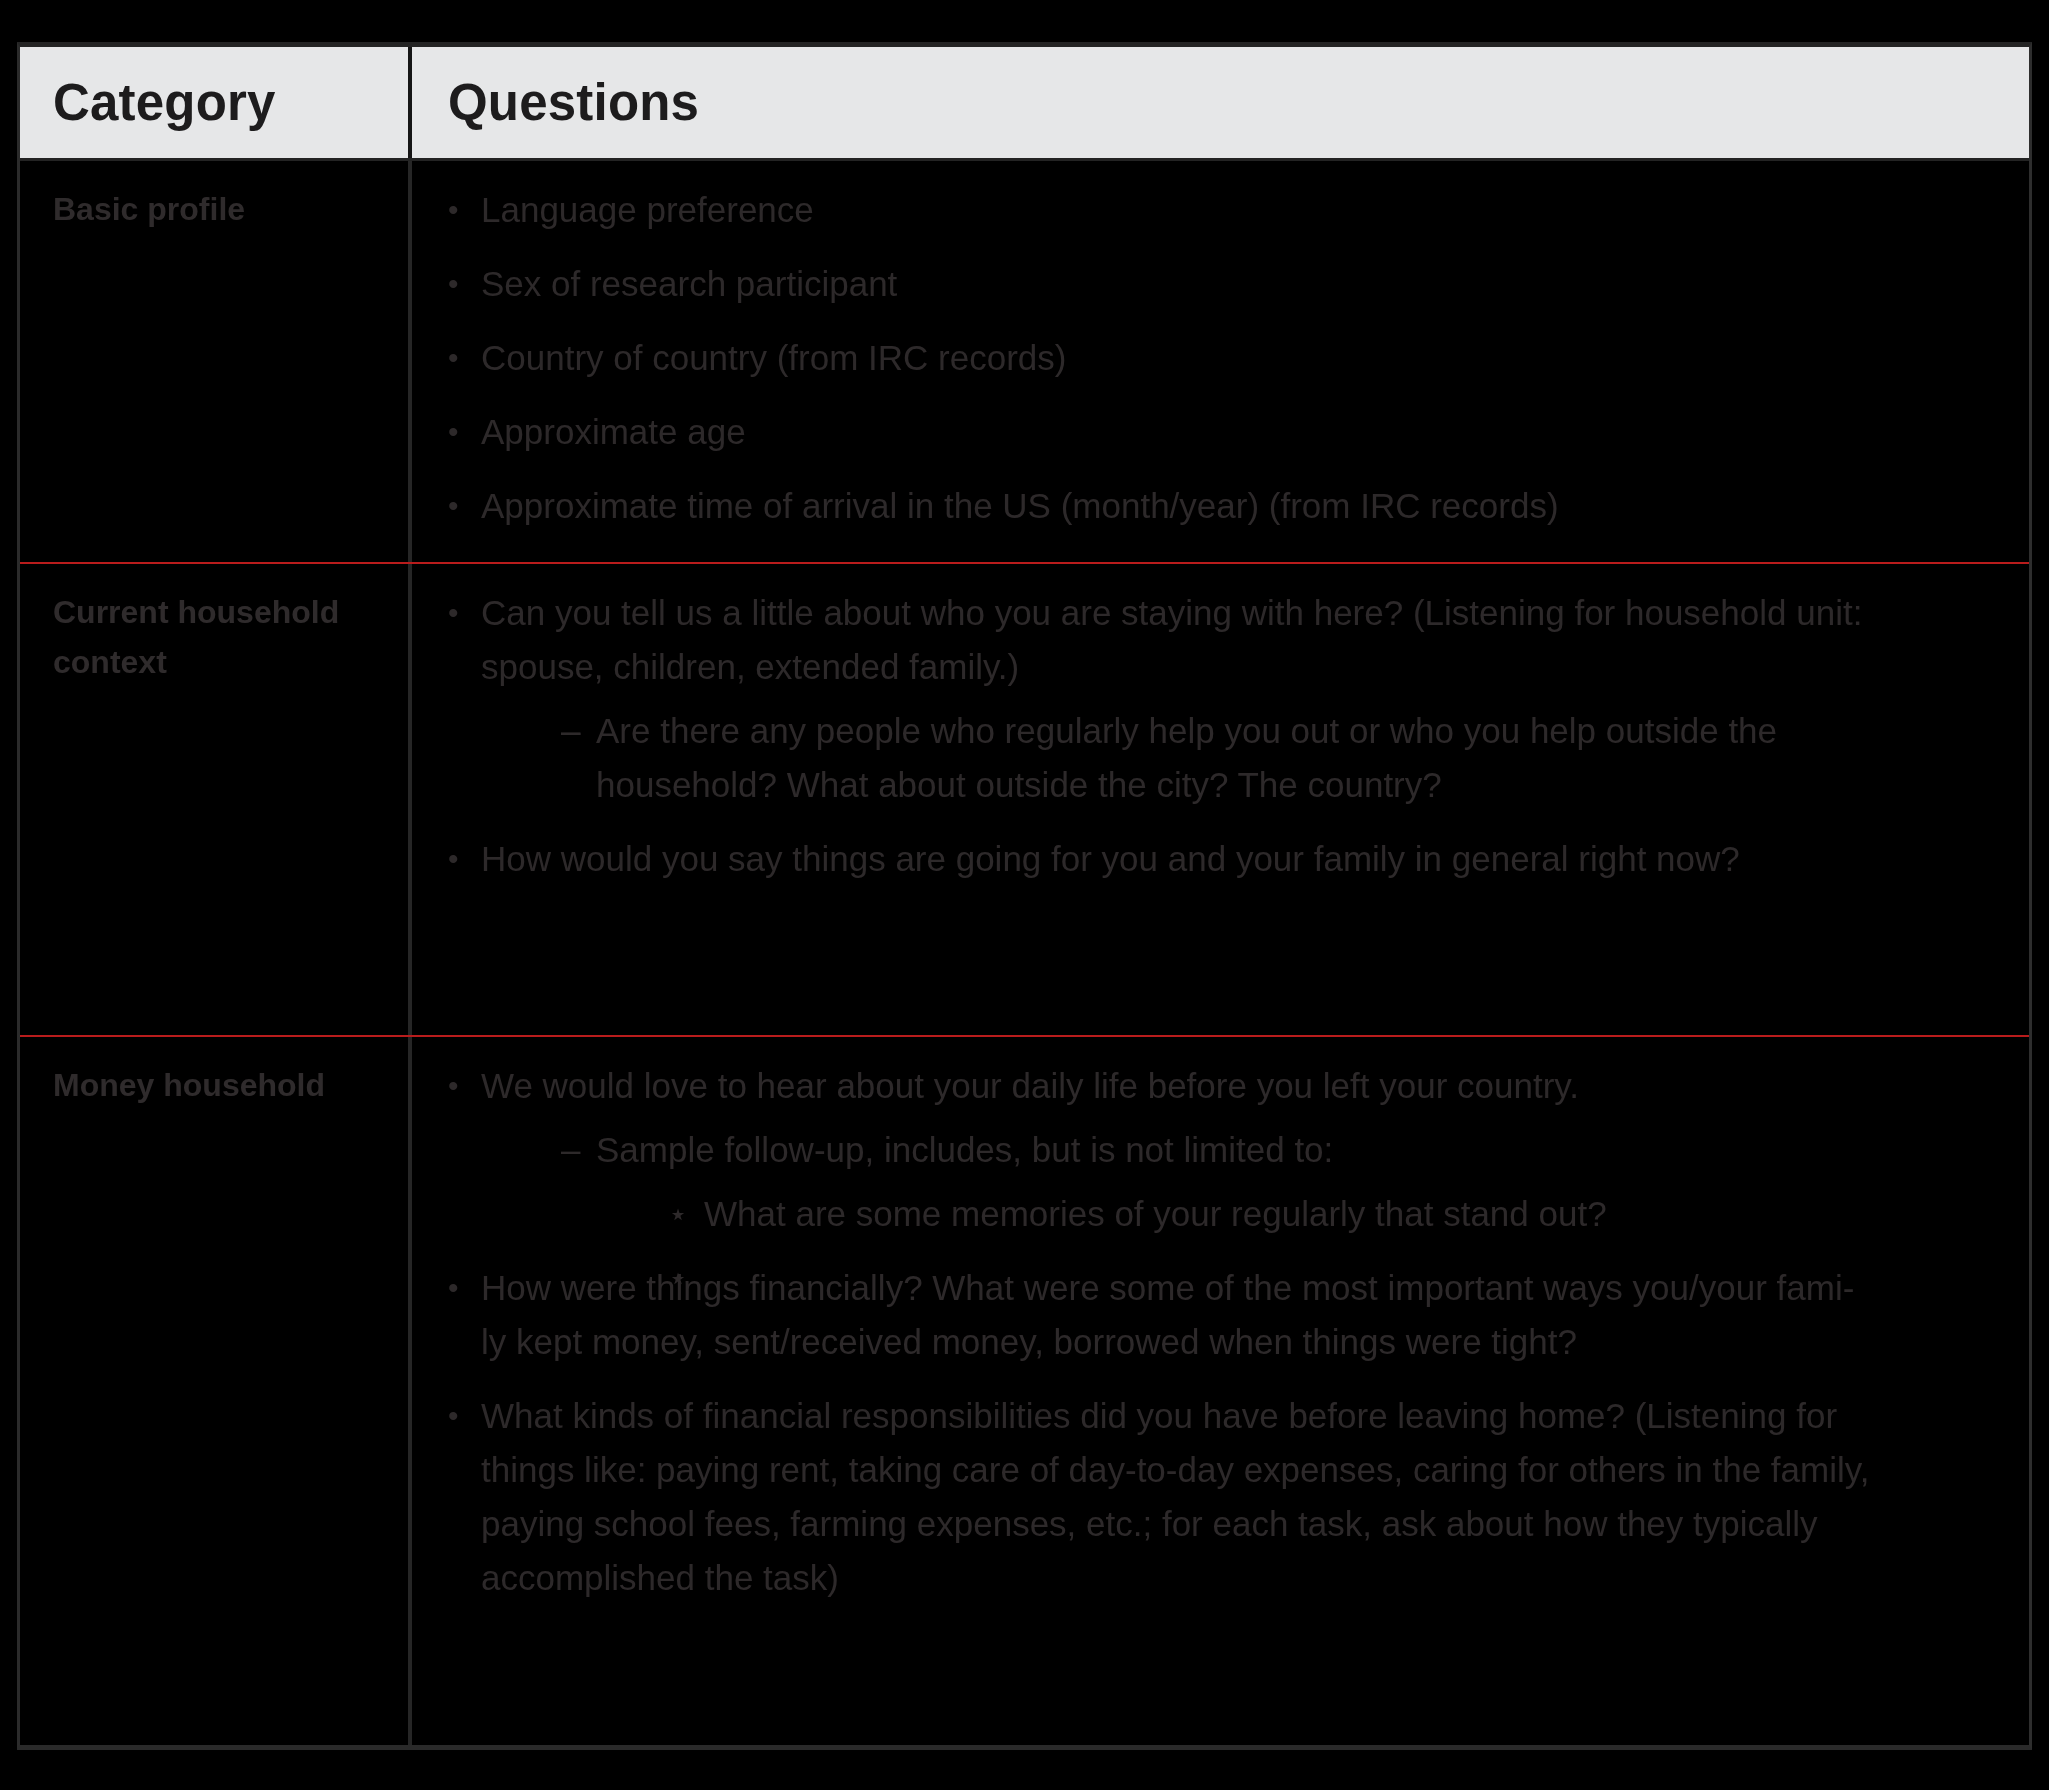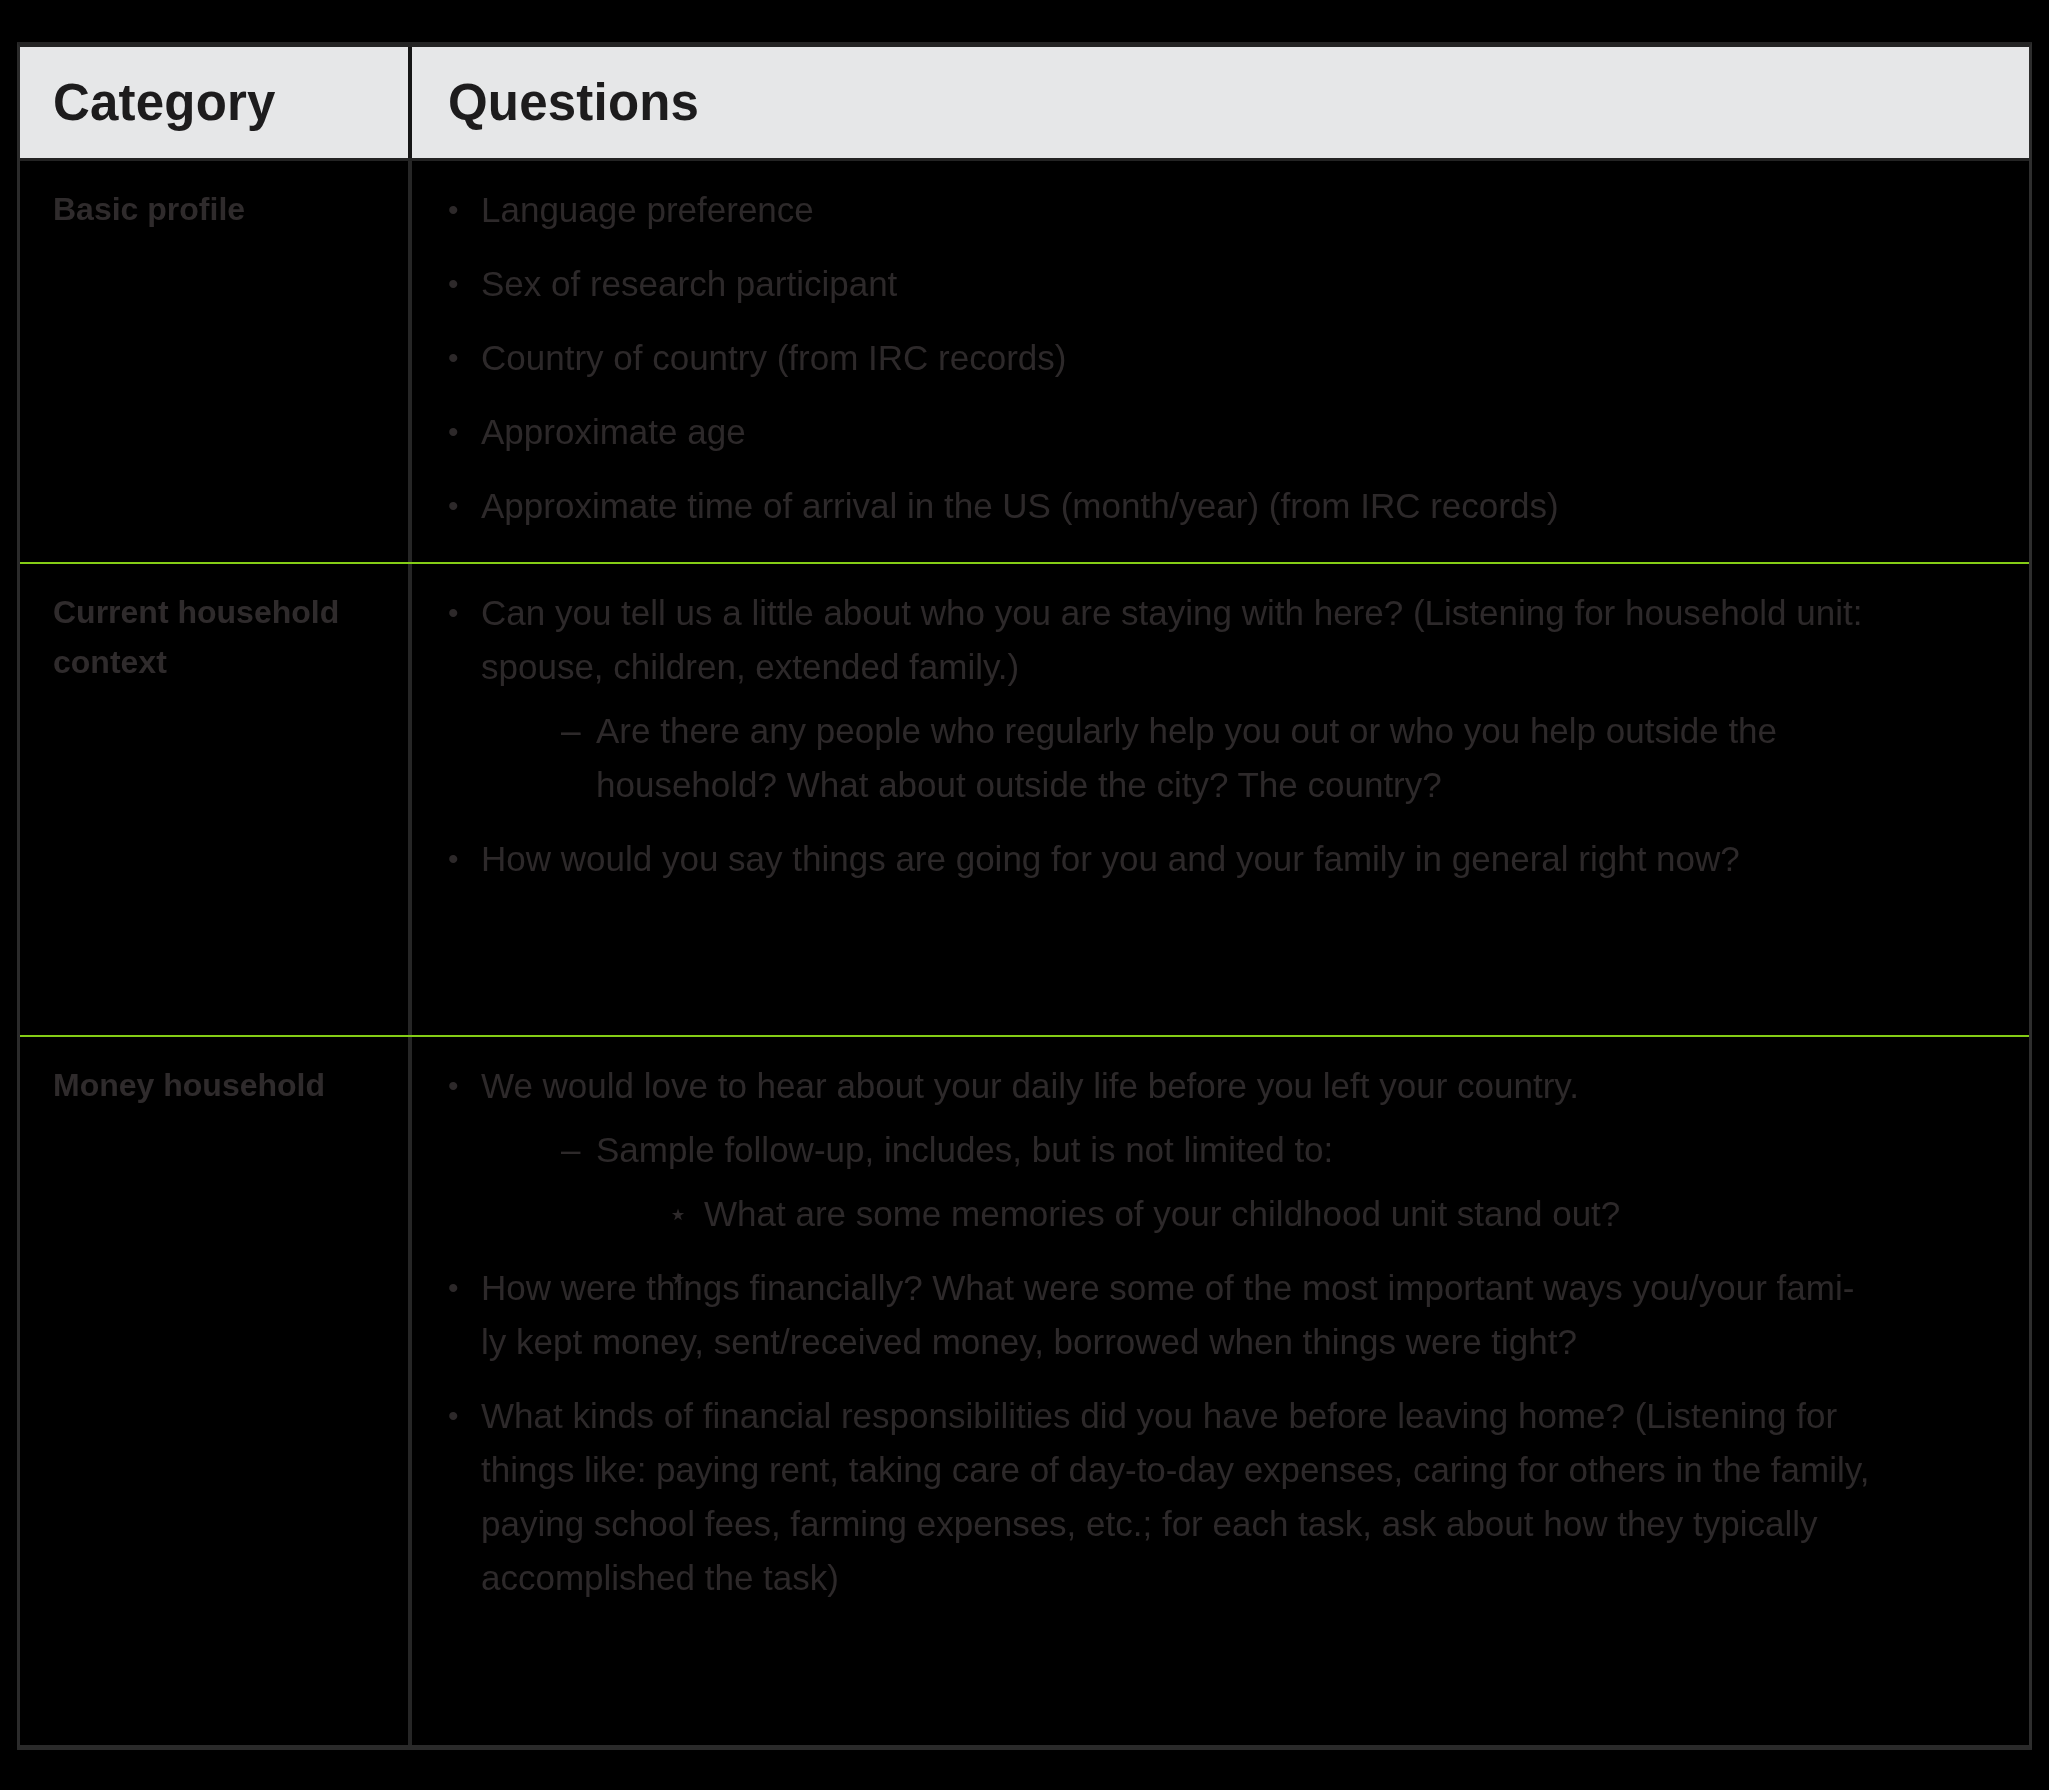--- a/index.html
+++ b/index.html
@@ -26,21 +26,21 @@
     border-top: 5px solid #242424;
     border-bottom: 5px solid #2a2a2a;
     border-left: 3px solid #2b2b2b;
     border-right: 3px solid #2e2e2e;
   }
   .row {
     display: grid;
     grid-template-columns: 388px 1fr;
     box-sizing: border-box;
   }
-  .row.body + .row.body { border-top: 2px solid #84cc16; }
+  .row.body + .row.body { border-top: 2px solid #b91c1c; }
   .cell { box-sizing: border-box; min-width: 0; }
   .cell-q { border-left: 4px solid #262626; }
 
   
   .row.head { min-height: 114px; border-bottom: 3px solid #232323; }
   .row.head .cell {
     background: #e6e7e8;
     display: flex;
     align-items: center;
   }
@@ -169,21 +169,21 @@
         <div class="item l1">
           <span class="marker">•</span>
           <span class="item-text">We would love to hear about your daily life before you left your country.</span>
         </div>
         <div class="item l2">
           <span class="marker">–</span>
           <span class="item-text">Sample follow-up, includes, but is not limited to:</span>
         </div>
         <div class="item l3">
           <span class="marker">⋆</span>
-          <span class="item-text">What are some memories of your childhood unit stand out?</span>
+          <span class="item-text">What are some memories of your regularly that stand out?</span>
         </div>
         <div class="item l3">
           <span class="marker">⋆</span>
         </div>
         <div class="item l1">
           <span class="marker">•</span>
           <span class="item-text">How were things financially? What were some of the most important ways you/your fami-
 ly kept money, sent/received money, borrowed when things were tight?</span>
         </div>
         <div class="item l1">

